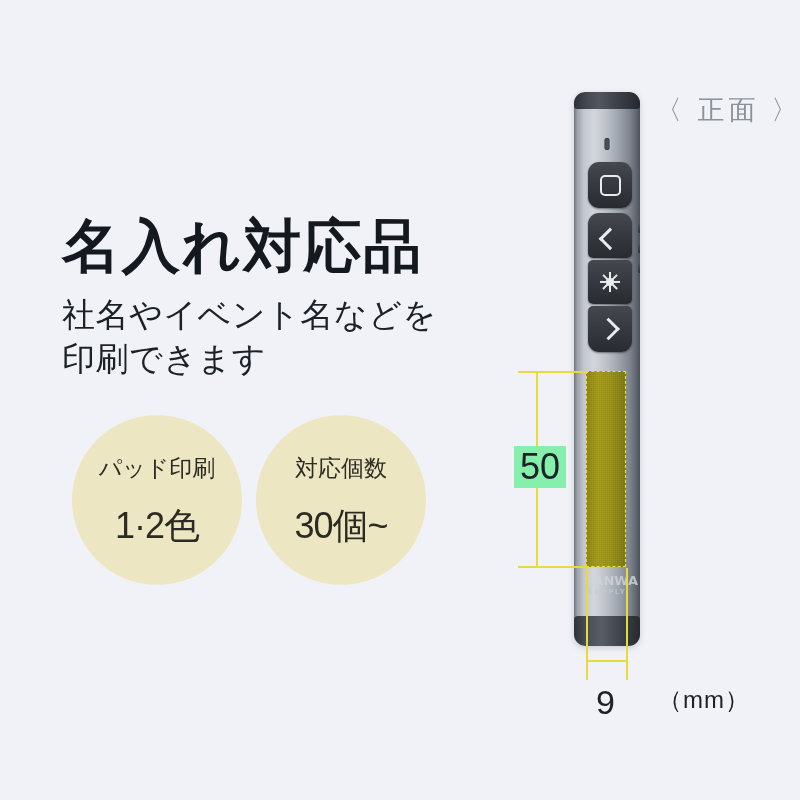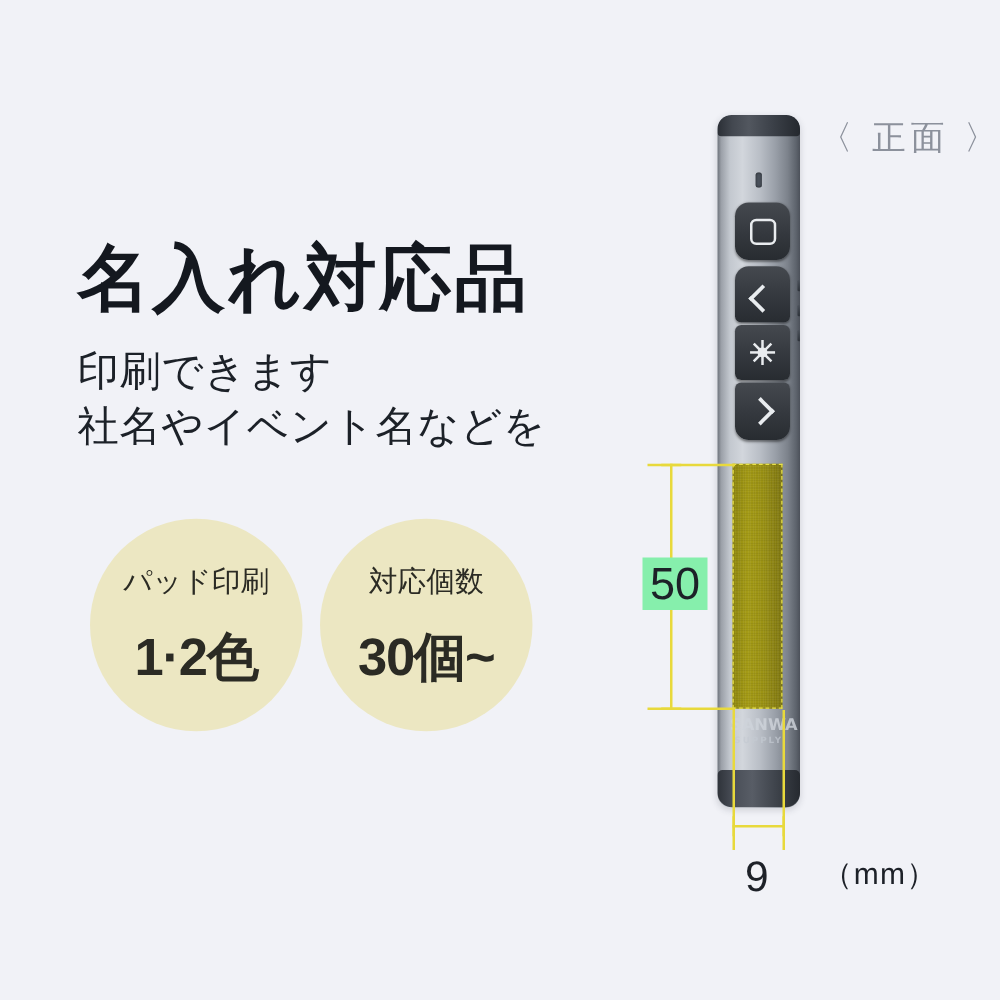--- a/index.html
+++ b/index.html
@@ -26,23 +26,22 @@
     left: 62px;
     top: 196px;
     width: 420px;
   }
   .headline {
     font-size: 58px;
     font-weight: 700;
     color: #14181f;
     letter-spacing: 2px;
     line-height: 1.12;
-    margin: 0 0 14px 0;
+    margin: 18px 0 14px 0;
     white-space: nowrap;
-    font-family: Liberation Mono, monospace;
   }
   .subline {
     font-size: 33px;
     font-weight: 400;
     color: #1c2128;
     letter-spacing: 0.5px;
     line-height: 1.34;
     margin: 0;
   }
   .subline span { display: block; }
@@ -69,22 +68,22 @@
   }
   .badge-caption {
     font-size: 23px;
     font-weight: 500;
     color: #2b2b24;
     letter-spacing: 0px;
     line-height: 1;
     margin-bottom: 6px;
   }
   .badge-value {
-    font-size: 42px;
-    font-weight: 700;
+    font-size: 36px;
+    font-weight: 400;
     color: #2b2b24;
     letter-spacing: -1px;
     line-height: 1;
   }
 
   
   .view-label {
     position: absolute;
     left: 655px;
     top: 92px;
@@ -340,22 +339,22 @@
   }
 </style>
 </head>
 <body>
 
 <div id="canvas">
 
   <div class="copy-block">
     <h1 class="headline">名入れ対応品</h1>
     <p class="subline">
+      <span>社名やイベント名などを</span>
       <span>印刷できます</span>
-      <span>社名やイベント名などを</span>
     </p>
   </div>
 
   <div class="badges">
     <div class="badge">
       <div class="badge-caption">パッド印刷</div>
       <div class="badge-value">1·2色</div>
     </div>
     <div class="badge">
       <div class="badge-caption">対応個数</div>

